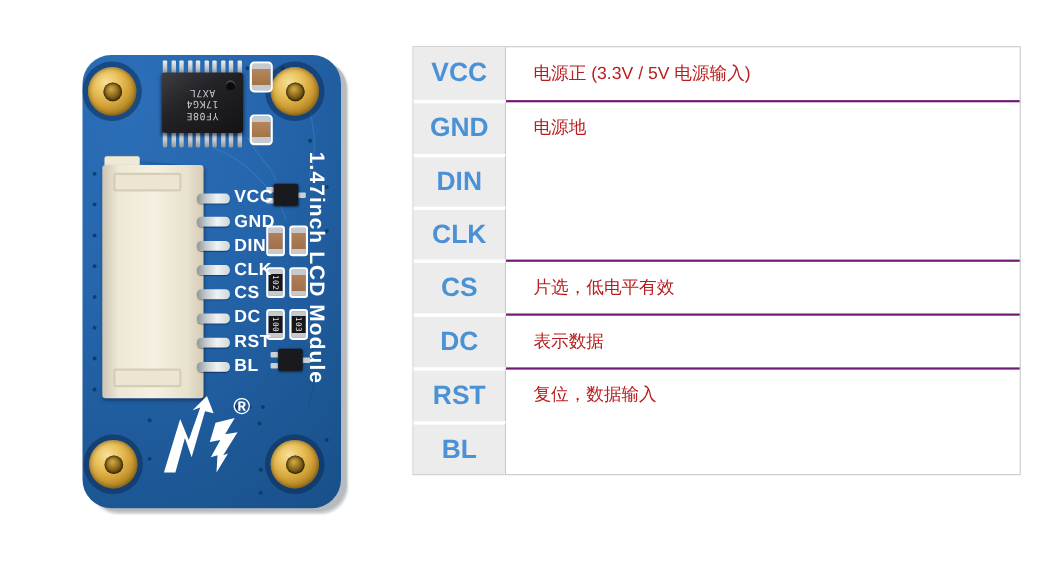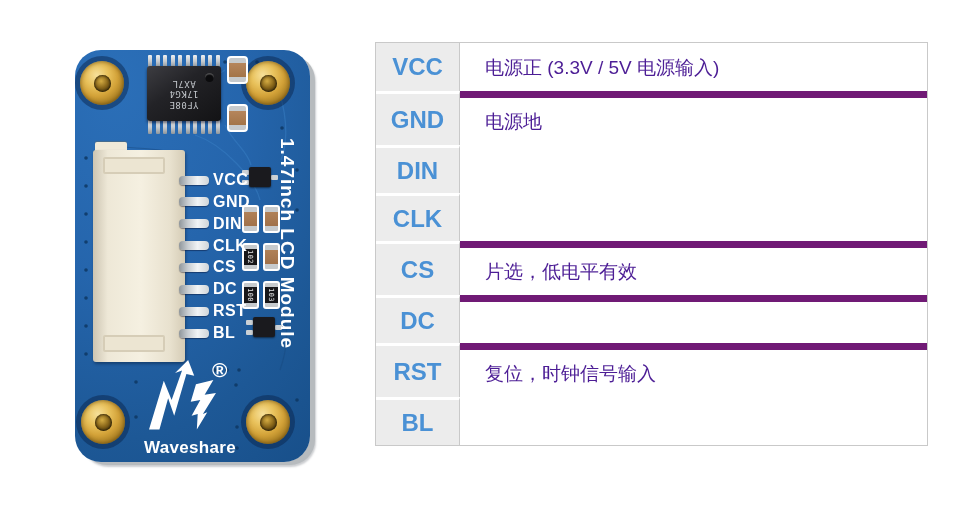--- a/index.html
+++ b/index.html
@@ -118,23 +118,23 @@
   }
   .trow { display:flex; }
   .pin-cell {
     width:84px; min-height:48px; background:#ececec; border-right:1px solid #c9c9c9;
     display:flex; align-items:center; justify-content:center;
     color:#4a91d5; font-weight:bold; font-size:24px;
   }
   .trow + .trow .pin-cell { border-top:3px solid #ffffff; }
   .desc-cell {
     flex:1; min-height:48px; display:flex; flex-direction:column; justify-content:center;
-    padding-left:25px; color:#4c1d95; font-size:19px;
-  }
-  .trow + .trow .desc-cell { border-top:7px solid #701a75; }
+    padding-left:25px; color:#b91c1c; font-size:16px;
+  }
+  .trow + .trow .desc-cell { border-top:2px solid #701a75; }
   .desc-cell div { line-height:47px; white-space:nowrap; }
 </style>
 </head>
 <body>
 
 <div class="pcb">
 
   <svg class="pcb-overlay" viewBox="0 0 235 412">
     <g fill="none" stroke="#3c82c8" stroke-opacity="0.45" stroke-width="1.3">
       <path d="M150 75 C 160 95, 172 100, 176 115"></path>
@@ -245,21 +245,20 @@
 
   <div class="vlabel">1.47inch LCD Module</div>
 
   <svg class="logo" viewBox="0 0 100 92">
     <g fill="#ffffff">
       <path d="M4 80 L21 24 L30 46 L42 12 L34 15 L49 0 L56 18 L47 16 L33 64 L26 44 L16 80 Z"></path>
       <path d="M58 28 L78 23 L68 40 L81 38 L66 62 L71 60 L59 80 L60 62 L53 64 L63 46 L52 48 Z"></path>
     </g>
   </svg>
   <div class="rmark">®</div>
-  <div class="brand">Waveshare</div>
 <div class="pin" style="top: 125.5px;"></div>
     <div class="pin-label" style="top: 121px;">VCC</div>
     <div class="pin" style="top: 147.36px;"></div>
     <div class="pin-label" style="top: 142.86px;">GND</div>
     <div class="pin" style="top: 169.22px;"></div>
     <div class="pin-label" style="top: 164.72px;">DIN</div>
     <div class="pin" style="top: 191.08px;"></div>
     <div class="pin-label" style="top: 186.58px;">CLK</div>
     <div class="pin" style="top: 212.94px;"></div>
     <div class="pin-label" style="top: 208.44px;">CS</div>
@@ -297,26 +296,27 @@
   <div class="trow">
     <div class="pin-cell">CS</div>
     <div class="desc-cell">
         <div>片选，低电平有效</div>
       </div>
   </div>
 
   <div class="trow">
     <div class="pin-cell">DC</div>
     <div class="desc-cell">
+        <div>表示数据</div>
       </div>
   </div>
 
   <div class="trow">
     <div class="pin-cell">RST</div>
     <div class="desc-cell">
-        <div>复位，时钟信号输入</div>
+        <div>复位，数据输入</div>
       </div>
   </div>
 
   <div class="trow">
     <div class="pin-cell">BL</div>
   </div>
 </div>
 
 </body></html>

